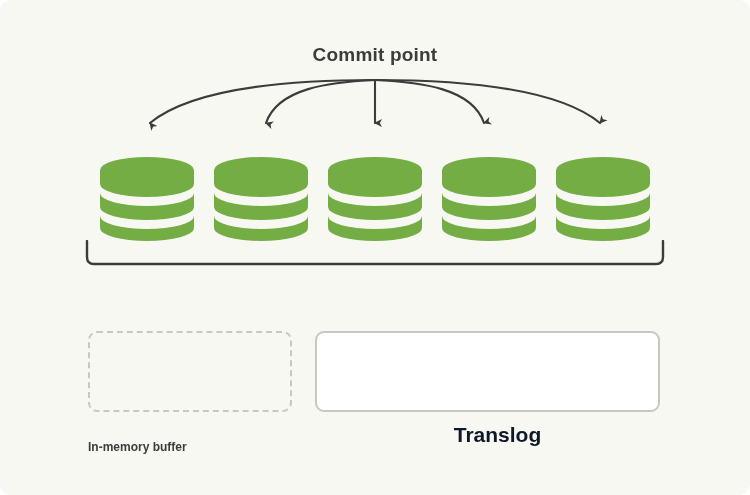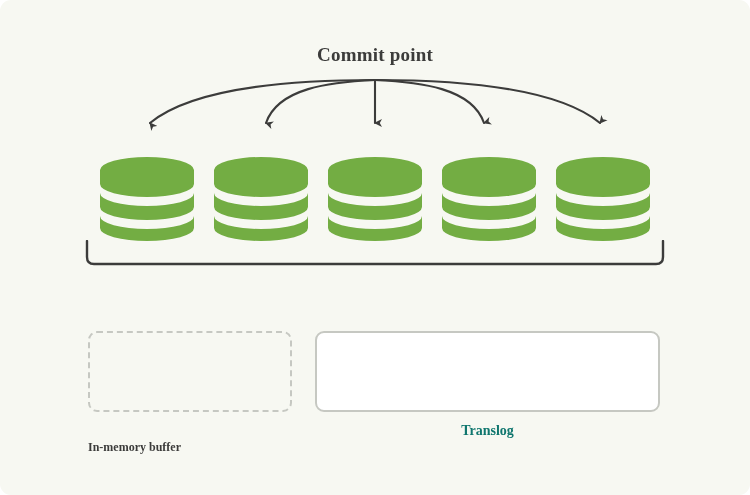--- a/index.html
+++ b/index.html
@@ -7,21 +7,21 @@
     padding: 0;
     background: #ffffff;
   }
   #canvas {
     position: relative;
     width: 750px;
     height: 495px;
     background: #f7f8f2;
     border-radius: 11px;
     overflow: hidden;
-    font-family: Liberation Serif, serif;
+    font-family: Liberation Sans, sans-serif;
   }
 
   
   #commit-point-label {
     position: absolute;
     left: 0;
     top: 44px;
     width: 750px;
     text-align: center;
     font-size: 19px;
@@ -105,27 +105,27 @@
     top: 331px;
     width: 345px;
     height: 81px;
     border: 2px solid #c6c8c2;
     border-radius: 9px;
     background: #ffffff;
     box-sizing: border-box;
   }
   #translog-label {
     position: absolute;
-    left: 315px;
+    left: 325px;
     top: 423px;
     width: 345px;
     text-align: center;
-    font-size: 14px;
-    font-weight: bold;
-    color: #0f766e;
+    font-size: 21px;
+    font-weight: bold;
+    color: #0f172a;
   }
 </style>
 </head>
 <body>
 
 <div id="canvas">
 
   <div id="commit-point-label">Commit point</div>
 
   <svg id="arrow-layer" viewBox="0 0 750 495" xmlns="http://www.w3.org/2000/svg">

